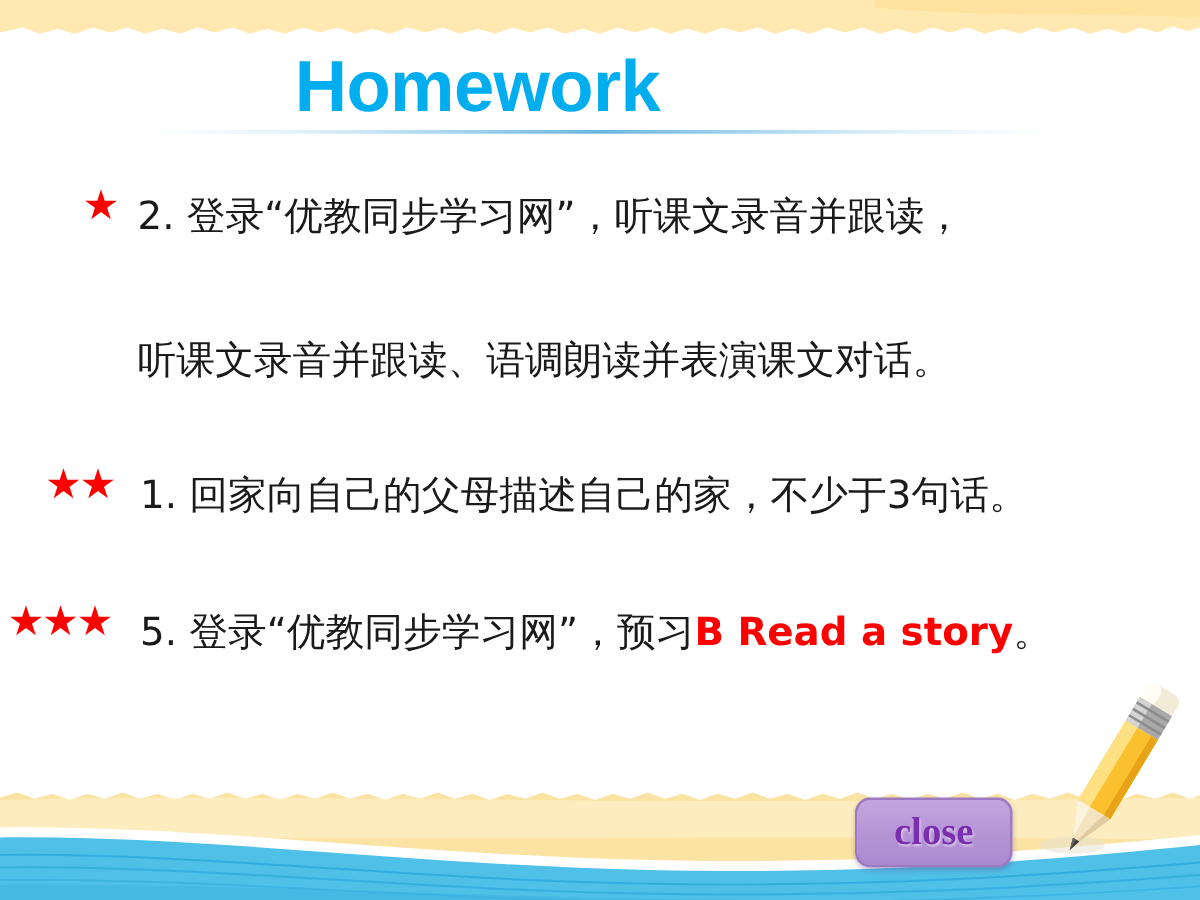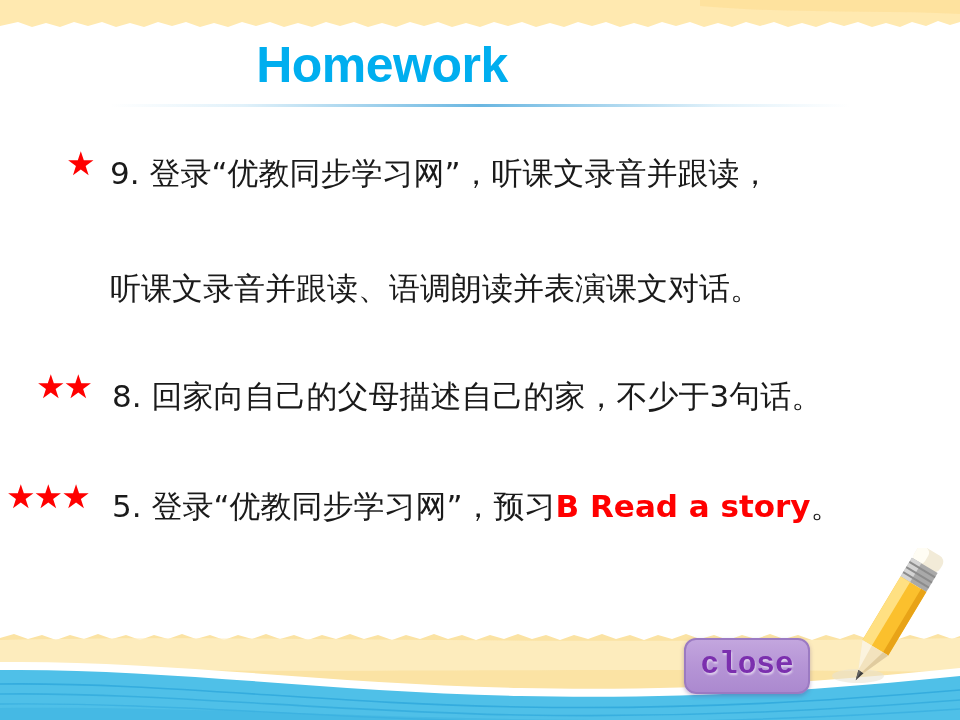--- a/index.html
+++ b/index.html
@@ -44,21 +44,21 @@
   }
   .logo svg { display: block; }
 
   
   .title {
     position: absolute;
     left: 0;
     top: 36px;
     width: 764px;
     text-align: center;
-    font-size: 50px;
+    font-size: 58px;
     font-weight: bold;
     color: #00AEEF;
     letter-spacing: -0.5px;
     font-family: "Liberation Sans", "DejaVu Sans", sans-serif;
     z-index: 5;
   }
   .title-rule {
     position: absolute;
     left: 110px;
     top: 104px;
@@ -150,21 +150,21 @@
     display: flex;
     align-items: center;
     justify-content: center;
     cursor: pointer;
   }
   .close-label {
     font-size: 31px;
     font-weight: bold;
     color: #7B2FAE;
     text-shadow: 1px 2px 2px rgba(255,255,255,0.55);
-    font-family: Liberation Mono, monospace;
+    font-family: Liberation Serif, serif;
     line-height: 1;
     padding-bottom: 3px;
   }
 </style>
 </head>
 <body>
 
 <div id="slide">
 
   <div class="top-band">
@@ -180,25 +180,25 @@
     </svg>
   </div>
 
 
   <div class="title">Homework</div>
   <div class="title-rule"></div>
 
   <div class="content">
 
     <div class="stars row1-stars">★</div>
-    <div class="line row1-text">9. 登录“优教同步学习网”，听课文录音并跟读，</div>
+    <div class="line row1-text">2. 登录“优教同步学习网”，听课文录音并跟读，</div>
     <div class="line row1b-text">听课文录音并跟读、语调朗读并表演课文对话。</div>
 
     <div class="stars row2-stars">★★</div>
-    <div class="line row2-text">8. 回家向自己的父母描述自己的家，不少于3句话。</div>
+    <div class="line row2-text">1. 回家向自己的父母描述自己的家，不少于3句话。</div>
 
     <div class="stars row3-stars">★★★</div>
     <div class="line row3-text">
       <span>5. 登录“优教同步学习网”，预习</span><span class="en-red">B Read a story</span><span>。</span>
     </div>
   </div>
 
   <div class="bottom-waves">
     <svg width="960" height="110" viewBox="0 0 960 110" xmlns="http://www.w3.org/2000/svg">
 

